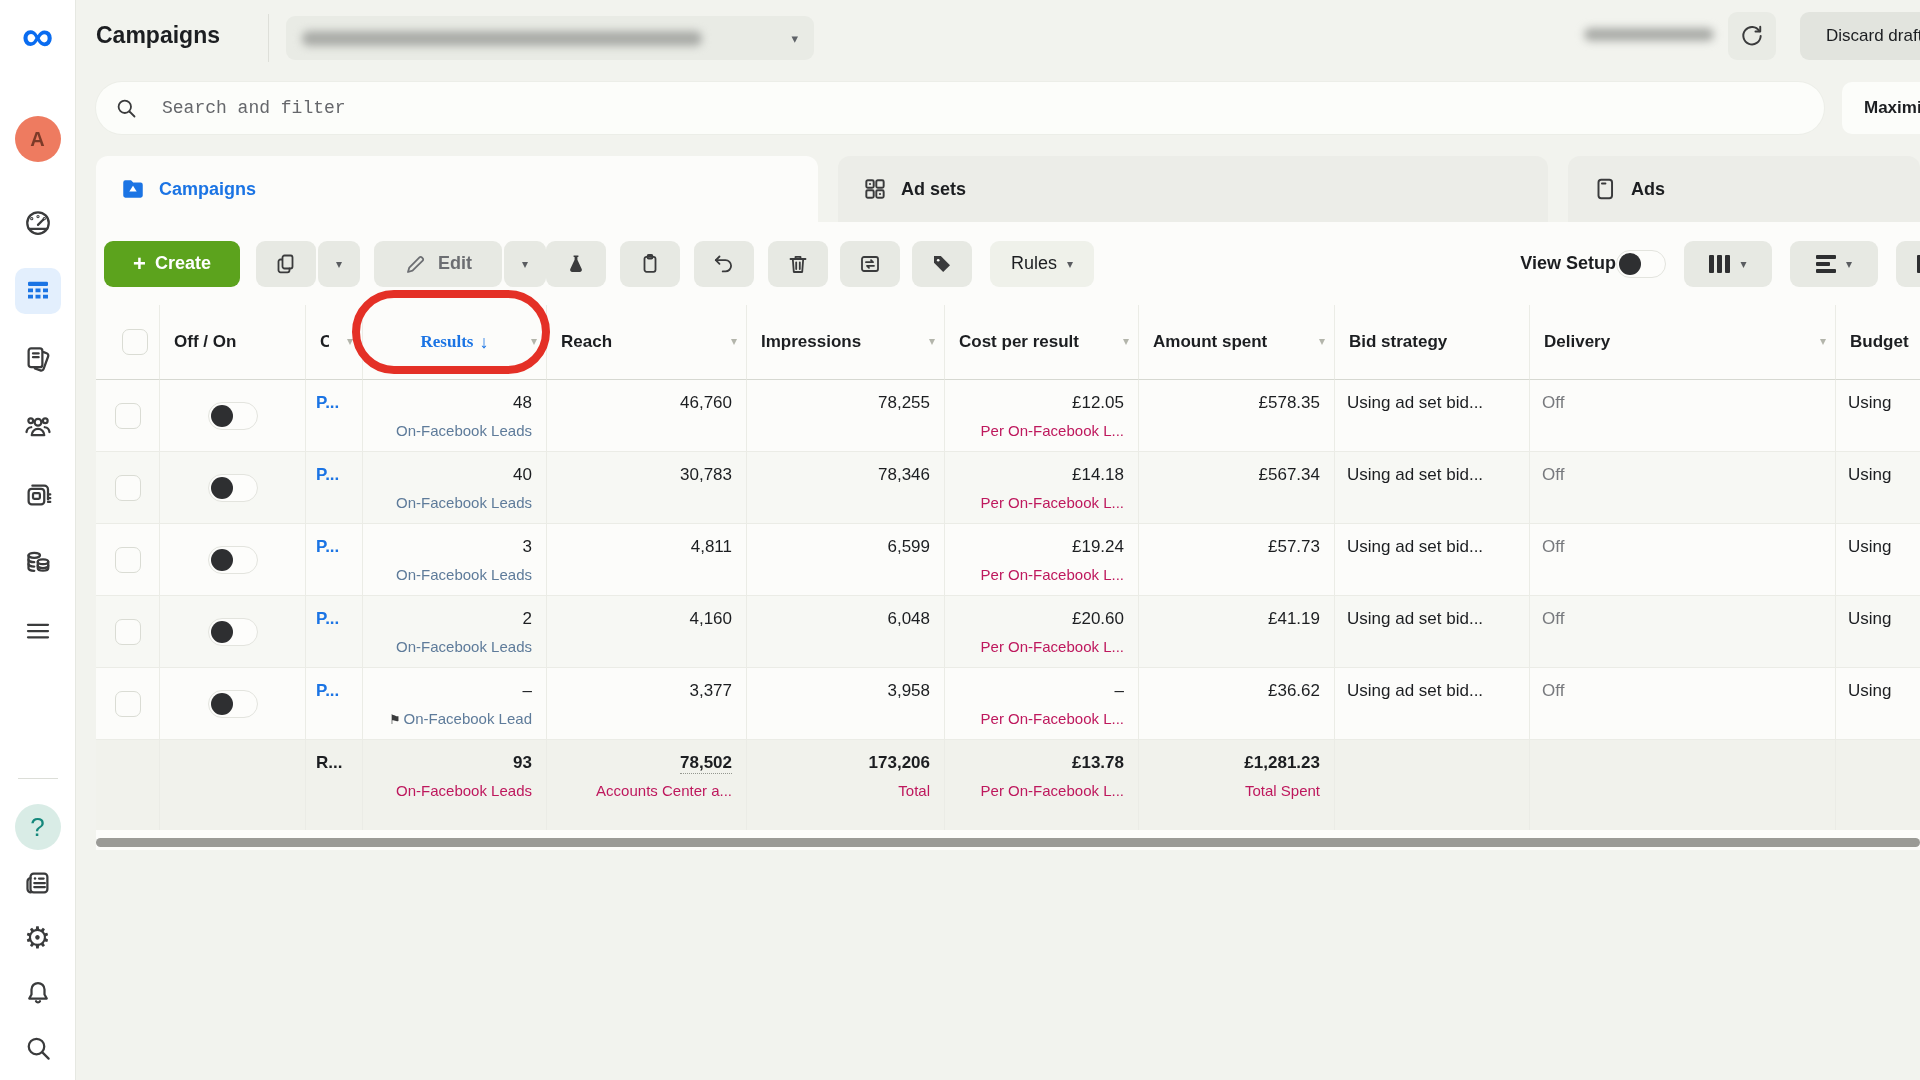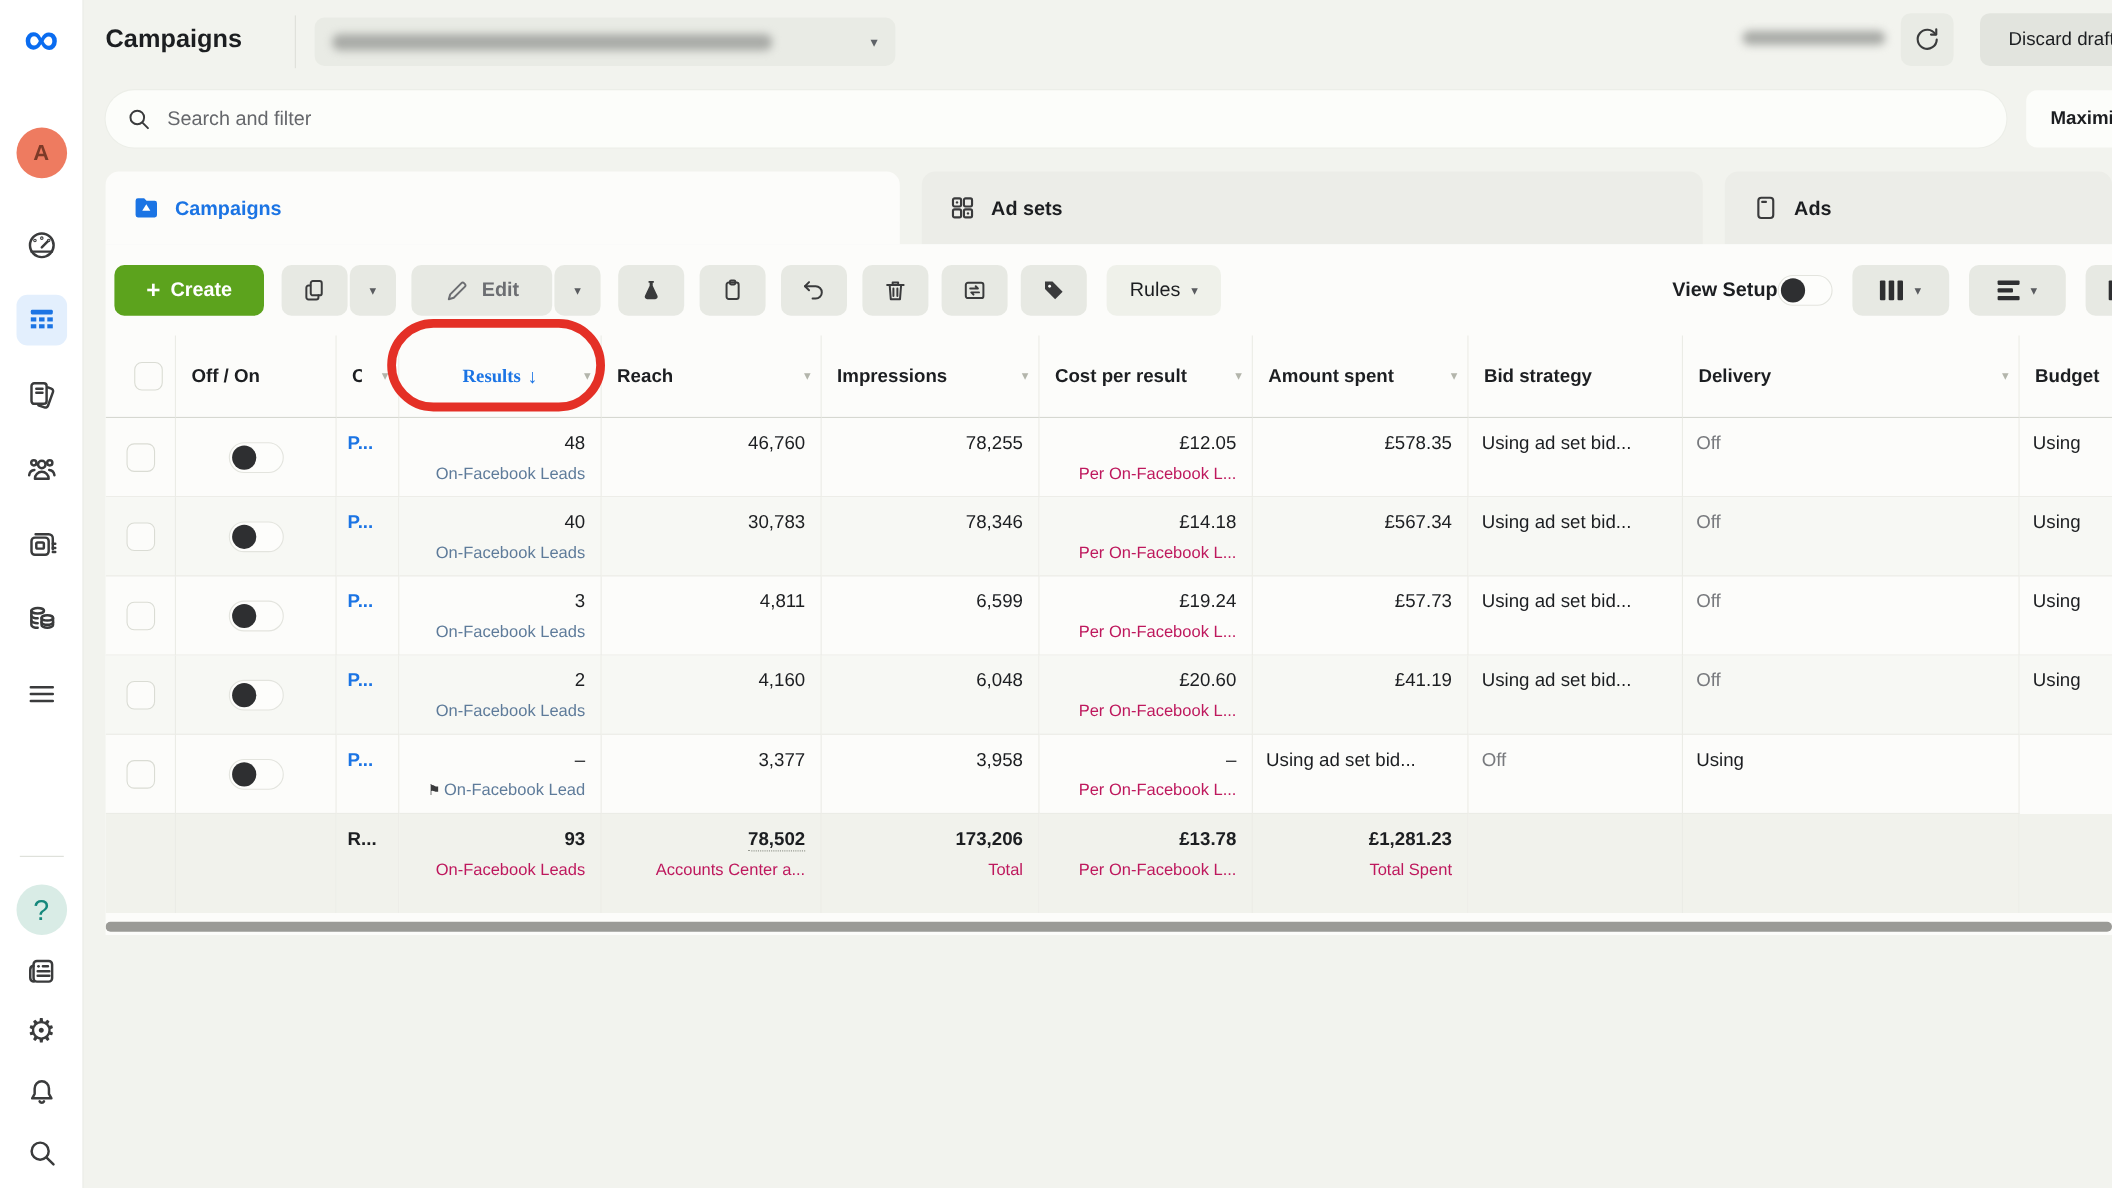--- a/index.html
+++ b/index.html
@@ -35,21 +35,21 @@
   .top-right-blur { position:absolute; left:1508px; top:28px; width:130px; height:13px; }
   .refresh-btn { position:absolute; left:1652px; top:12px; width:48px; height:48px; border-radius:9px;
                  background:#e9ebe5; display:flex; align-items:center; justify-content:center; }
   .discard-btn { position:absolute; left:1724px; top:12px; width:230px; height:48px; border-radius:9px;
                  background:#e2e4de; font-size:17px; color:#1c1e21; display:flex; align-items:center; padding-left:26px; white-space:nowrap; }
 
   
   .search-pill { position:absolute; left:96px; top:82px; width:1728px; height:52px; background:#fcfdfa;
                  border-radius:26px; display:flex; align-items:center; padding:0 18px; box-shadow:0 0 0 1px #eceee8; }
   .search-pill input { border:none; outline:none; background:transparent; font-size:18px; color:#3b82f6;
-                       font-family:Liberation Sans, sans-serif; width:600px; margin-left:14px; }
+                       font-family:Liberation Mono, monospace; width:600px; margin-left:24px; }
   .search-pill input::placeholder { color:#65676b; }
   .maxim-btn { position:absolute; left:1842px; top:82px; width:160px; height:52px; background:#fcfdfa;
                border-radius:10px; display:flex; align-items:center; padding-left:22px; font-size:17px; font-weight:bold; }
 
   
   .tab { position:absolute; top:156px; height:66px; display:flex; align-items:center; padding-left:24px;
          border-radius:12px 12px 0 0; font-size:18px; font-weight:bold; gap:13px; }
   .tab svg { width:26px; height:26px; }
   .tab-campaigns { left:96px; width:722px; background:#fcfcfa; color:#1b74e4; }
   .tab-adsets   { left:838px; width:710px; background:#ecede8; color:#1c1e21; }
@@ -286,21 +286,21 @@
       <div class="btn ib">
         <svg class="stroke" viewBox="0 0 24 24">
           <rect x="8.5" y="3.5" width="10" height="13" rx="2"></rect>
             <path d="M15.5 16.5v1.8a2 2 0 01-2 2h-7a2 2 0 01-2-2V9.5a2 2 0 012-2h1.5"></path>
         </svg>
       </div>
       <div class="btn cb">
           <span class="caret">▾</span>
         </div>
     </div>
-    <div class="grp" style="margin-right:16px;">
+    <div class="grp" style="">
       <div class="btn edit-btn">
         <svg class="stroke" viewBox="0 0 24 24" style="stroke:#6c6e72">
           <path d="M4 20l1.3-4.4L15.5 5.4a1.6 1.6 0 012.3 0l.9.9a1.6 1.6 0 010 2.3L8.5 18.7 4 20z"></path>
         </svg>
         <span>Edit</span>
       </div>
       <div class="btn cb">
           <span class="caret">▾</span>
         </div>
     </div>
@@ -563,20 +563,23 @@
       <div class="td c-num">
           <div class="val">3,377</div>
         </div>
       <div class="td c-num">
           <div class="val">3,958</div>
         </div>
       <div class="td c-num">
           <div class="val">–</div>
           <div class="sub">Per On-Facebook L...</div>
         </div>
+      <div class="td c-num">
+          <div class="val">£36.62</div>
+        </div>
       <div class="td c-text">Using ad set bid...</div>
       <div class="td c-text gray">Off</div>
       <div class="td c-text">Using</div>
     </div>
 
     <div class="trow sum-row">
       <div class="td"></div>
       <div class="td"></div>
       <div class="td c-name">R...</div>
       <div class="td c-num">

